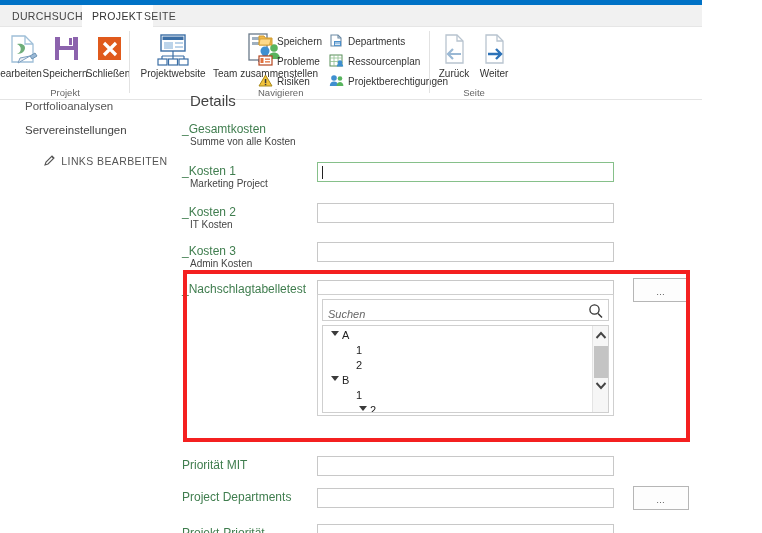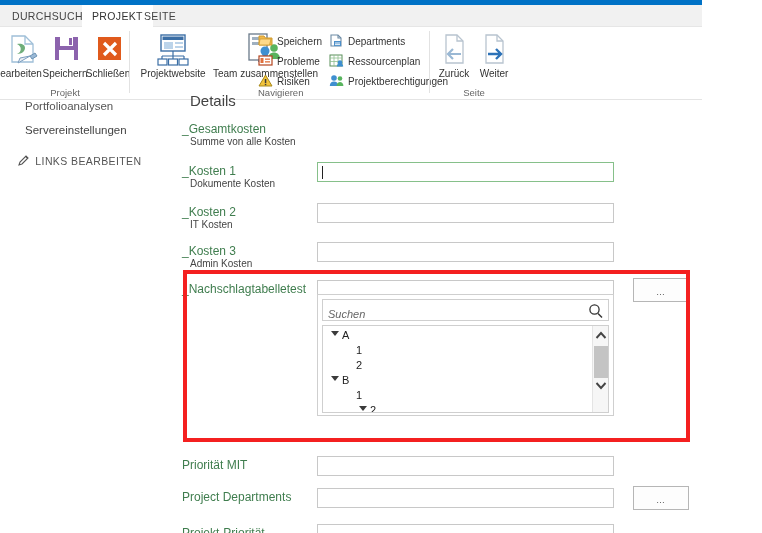--- a/index.html
+++ b/index.html
@@ -64,21 +64,21 @@
   }
 
   
   .left-nav { position:absolute; left:0; top:100px; width:180px; }
   .nav-item {
     font-size:11.5px; color:#444; padding:4px 0 4px 25px; cursor:pointer;
     white-space:nowrap;
   }
   .nav-item.clipped { color:#555; position:relative; top:-4px; }
   .edit-links {
-    margin-top:14px; padding-left:18px; font-size:10.5px; color:#555;
+    margin-top:14px; padding-left:44px; font-size:10.5px; color:#555;
     letter-spacing:.4px; cursor:pointer; white-space:nowrap;
   }
   .pencil { display:inline-block; width:14px; vertical-align:-1px; }
 
   
   .form-area { position:absolute; left:180px; top:100px; width:522px; }
   .section-title {
     position:absolute; left:10px; top:-8px; font-size:15px; color:#444;
     font-weight:normal;
   }
@@ -352,21 +352,21 @@
 
     <div class="section-title">Details</div>
 
     <div class="row" style="top:22px;">
       <div class="flabel">_Gesamtkosten</div>
       <div class="fsublabel">Summe von alle Kosten</div>
     </div>
 
     <div class="row" style="top:64px;">
       <div class="flabel">_Kosten 1</div>
-      <div class="fsublabel">Dokumente Kosten</div>
+      <div class="fsublabel">Marketing Project</div>
       <div class="finput focused">
         <span class="caret"></span>
       </div>
     </div>
 
     <div class="row" style="top:105px;">
       <div class="flabel">_Kosten 2</div>
       <div class="fsublabel">IT Kosten</div>
       <div class="finput"></div>
     </div>

